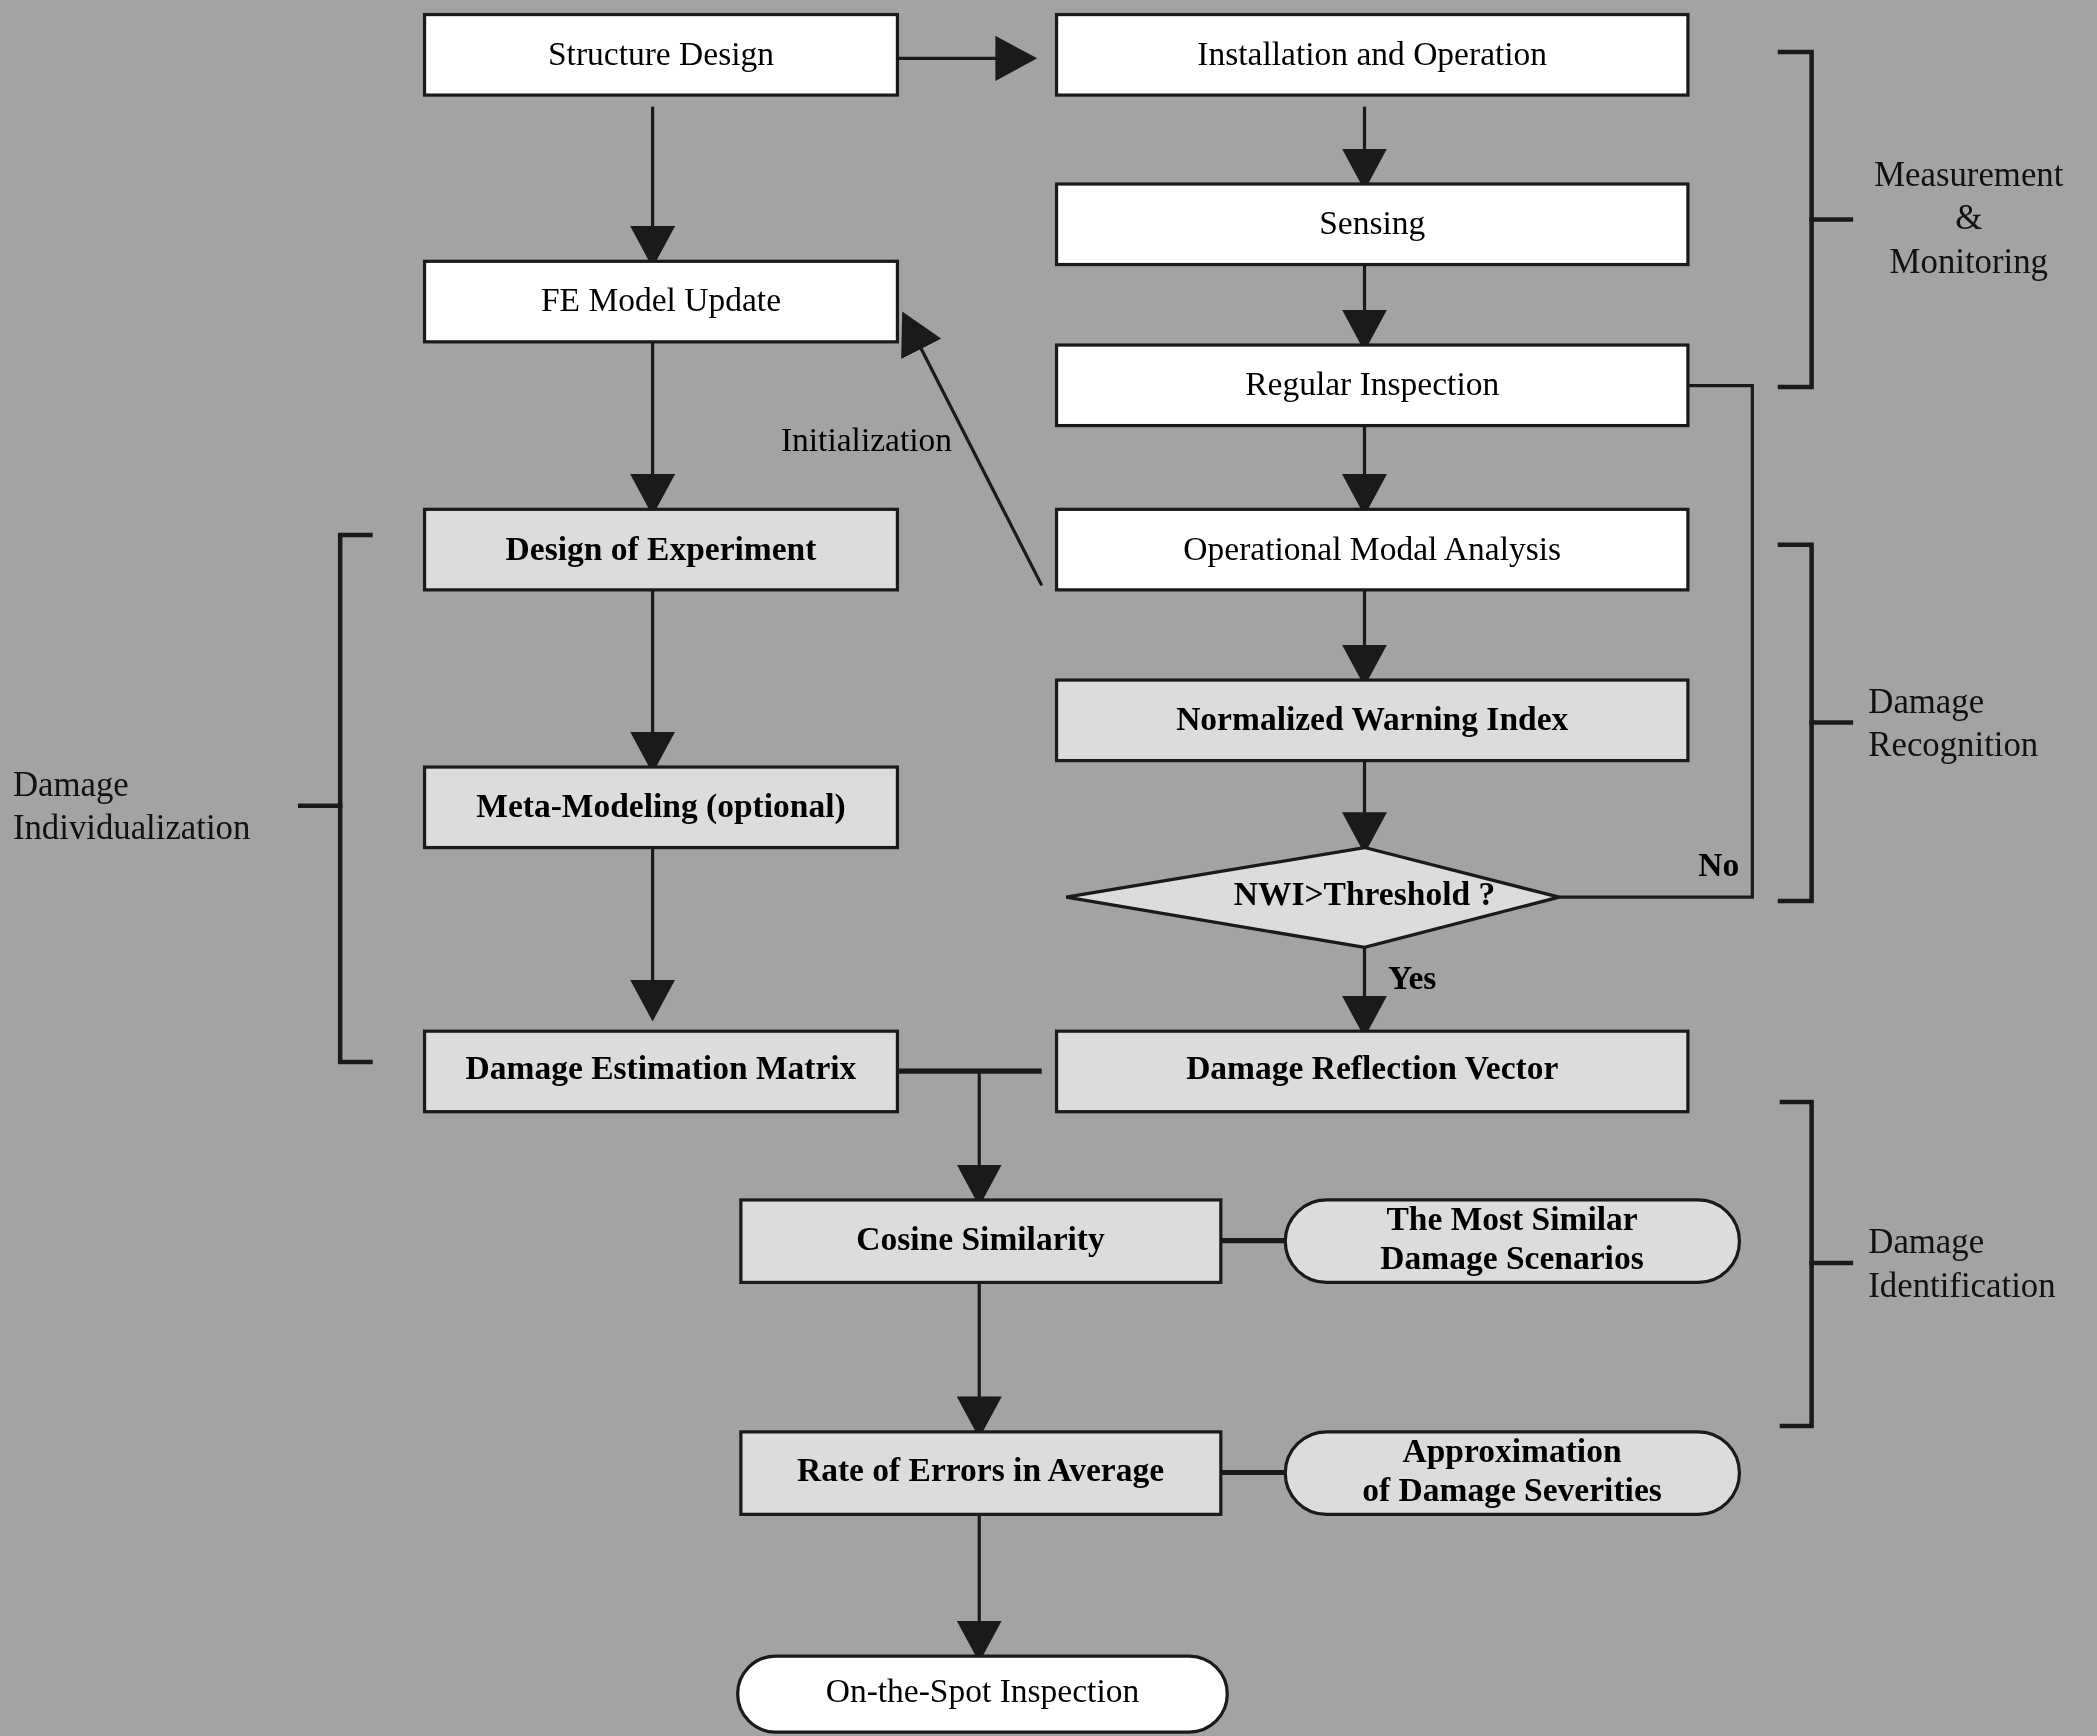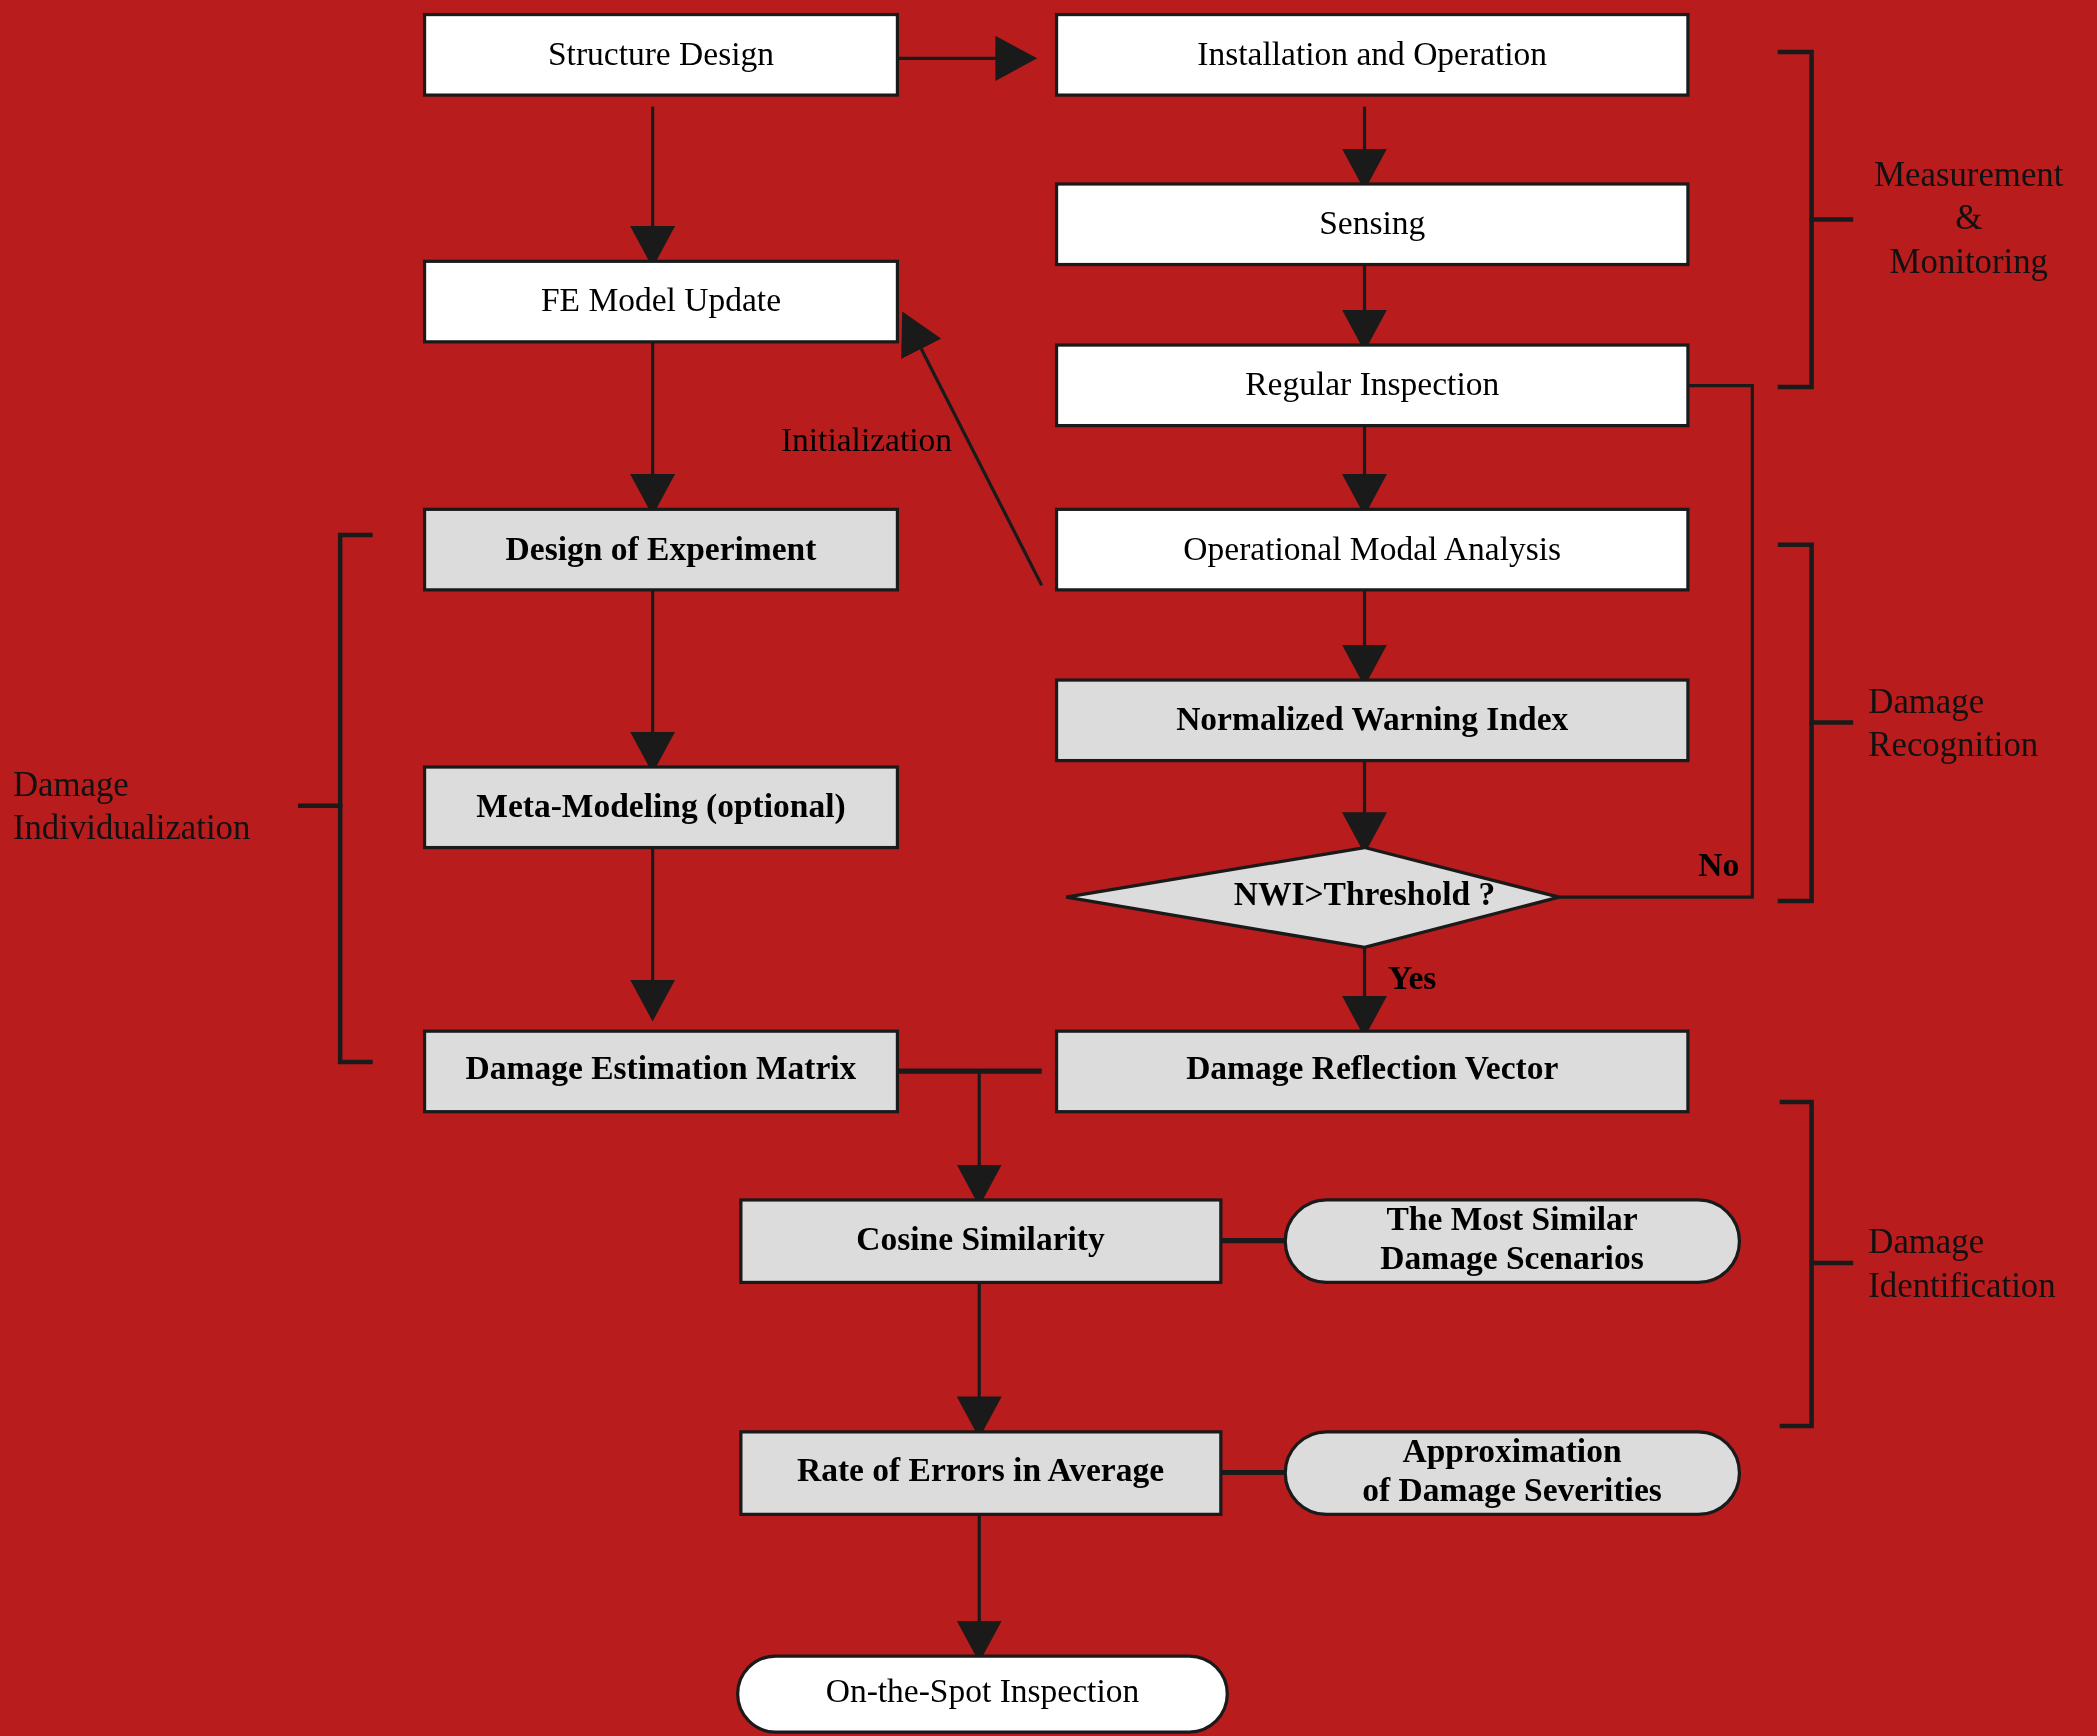--- a/index.html
+++ b/index.html
@@ -4,21 +4,21 @@
 <style>
   html, body {
     margin: 0;
     padding: 0;
     background: #ffffff;
   }
   #page {
     position: relative;
     width: 2097px;
     height: 1737px;
-    background: #b91c1c;
+    background: #a3a3a3;
     overflow: hidden;
     font-family: "Liberation Serif", "DejaVu Serif", serif;
   }
   svg#flow {
     position: absolute;
     top: 0; left: 0;
     width: 2097px;
     height: 1737px;
   }
   .node-rect {

